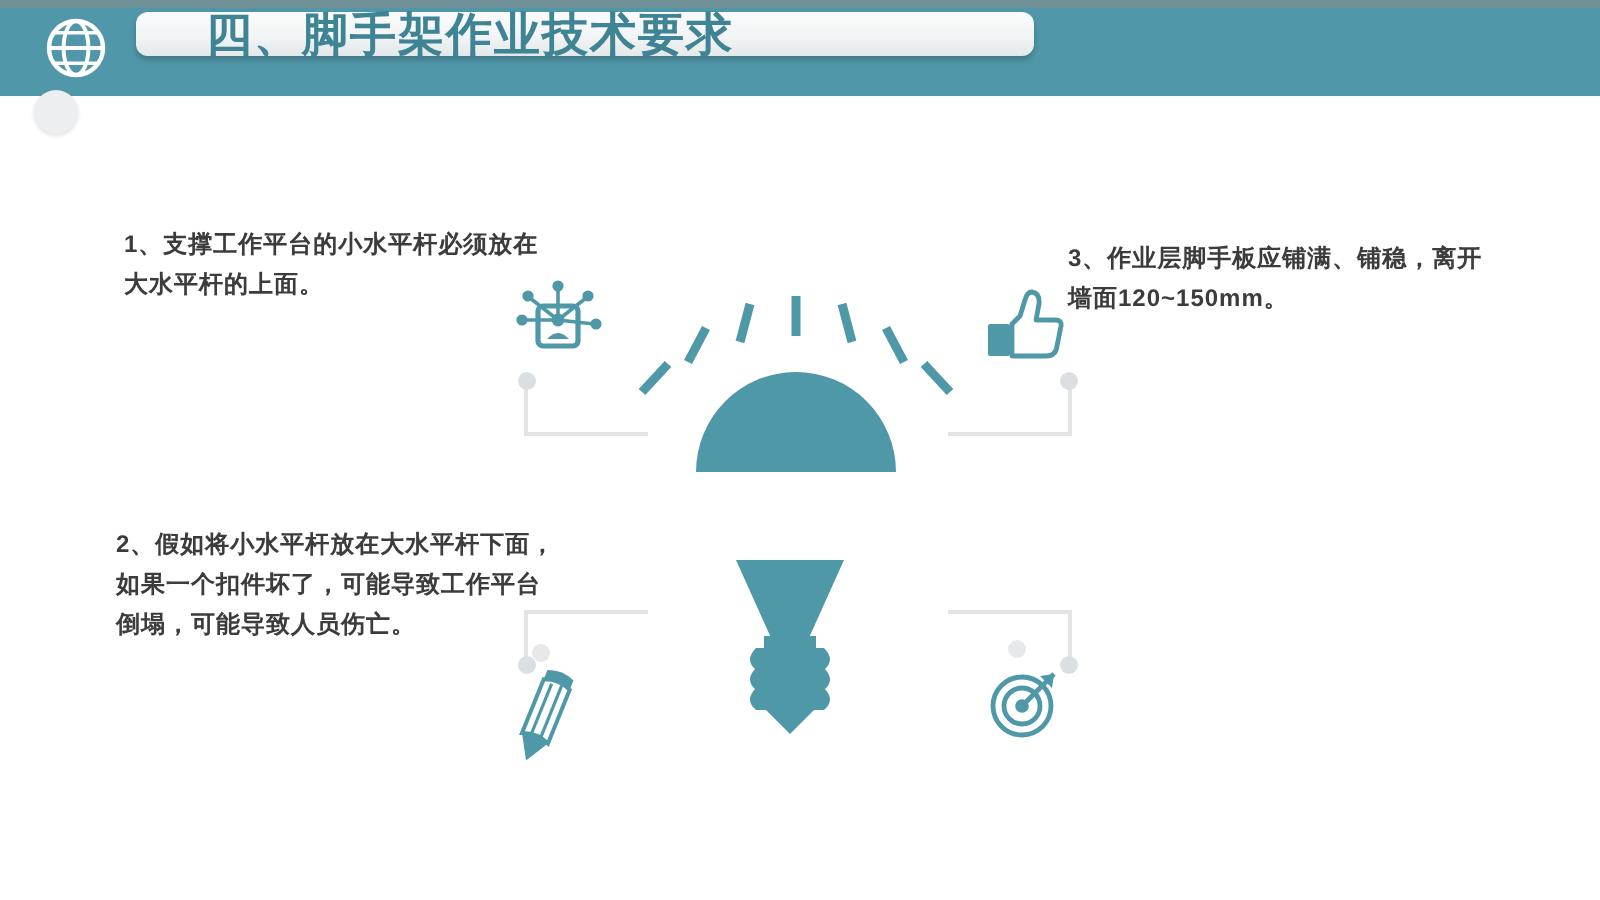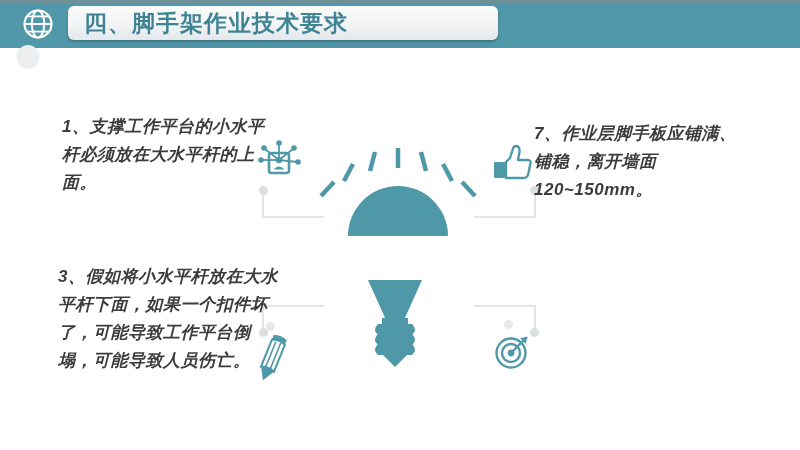--- a/index.html
+++ b/index.html
@@ -58,26 +58,27 @@
     width: 22px; height: 22px;
     border-radius: 50%;
     background: #eceef0;
     box-shadow: 0 1px 2px rgba(0,0,0,.12);
   }
 
   
   #title-plaque {
     position: absolute;
     left: 68px; top: 6px;
-    width: 430px; height: 34px;
+    width: 430px; height: 22px;
     border-radius: 6px;
     background: linear-gradient(to bottom, #fbfcfc 0%, #f2f4f5 55%, #e4e8ea 100%);
     box-shadow: 0 2px 3px rgba(0,0,0,.22);
     display: flex;
     align-items: center;
+    padding-left: 19px;
   }
   #title-text {
     margin-left: 16px;
     font-size: 23px;
     font-weight: bold;
     letter-spacing: 1px;
     color: #3f8494;
     white-space: nowrap;
     line-height: 1;
   }
@@ -143,26 +144,25 @@
   
   .item-icon { position: absolute; }
   #icon-network  { left: 256px; top: 138px; width: 46px; height: 46px; }
   #icon-thumbsup { left: 492px; top: 142px; width: 42px; height: 42px; }
   #icon-pencil   { left: 252px; top: 332px; width: 40px; height: 52px; }
   #icon-target   { left: 494px; top: 332px; width: 38px; height: 38px; }
 
   
   .text-block {
     position: absolute;
-    font-size: 17px;
+    font-size: 12px;
     font-weight: bold;
     line-height: 1.65;
     color: #3c3c3c;
     letter-spacing: .5px;
-    font-style: italic;
   }
   #text-1 { left: 62px;  top: 113px; width: 210px; }
   #text-2 { left: 58px;  top: 263px; width: 220px; }
   #text-3 { left: 534px; top: 120px; width: 215px; }
   #text-4 { left: 534px; top: 318px; width: 215px; }
 
   
   .mini-dot {
     position: absolute;
     width: 9px; height: 9px;
@@ -292,16 +292,16 @@
       <circle cx="17" cy="21" r="3.4" fill="#4f98a8"></circle>
       <line x1="17" y1="21" x2="33" y2="5" stroke="#4f98a8" stroke-width="2.4"></line>
       <path d="M33 5 L26 6 L32 12 Z" fill="#4f98a8"></path>
     </svg>
   </div>
 
   <div id="mini-dot-1" class="mini-dot"></div>
   <div id="mini-dot-2" class="mini-dot"></div>
 
   <div id="text-1" class="text-block">1、支撑工作平台的小水平杆必须放在大水平杆的上面。</div>
-  <div id="text-2" class="text-block">3、假如将小水平杆放在大水平杆下面，如果一个扣件坏了，可能导致工作平台倒塌，可能导致人员伤亡。</div>
-  <div id="text-3" class="text-block">7、作业层脚手板应铺满、铺稳，离开墙面120~150mm。</div>
+  <div id="text-2" class="text-block">2、假如将小水平杆放在大水平杆下面，如果一个扣件坏了，可能导致工作平台倒塌，可能导致人员伤亡。</div>
+  <div id="text-3" class="text-block">3、作业层脚手板应铺满、铺稳，离开墙面120~150mm。</div>
 
 </div>
 
 </body></html>

